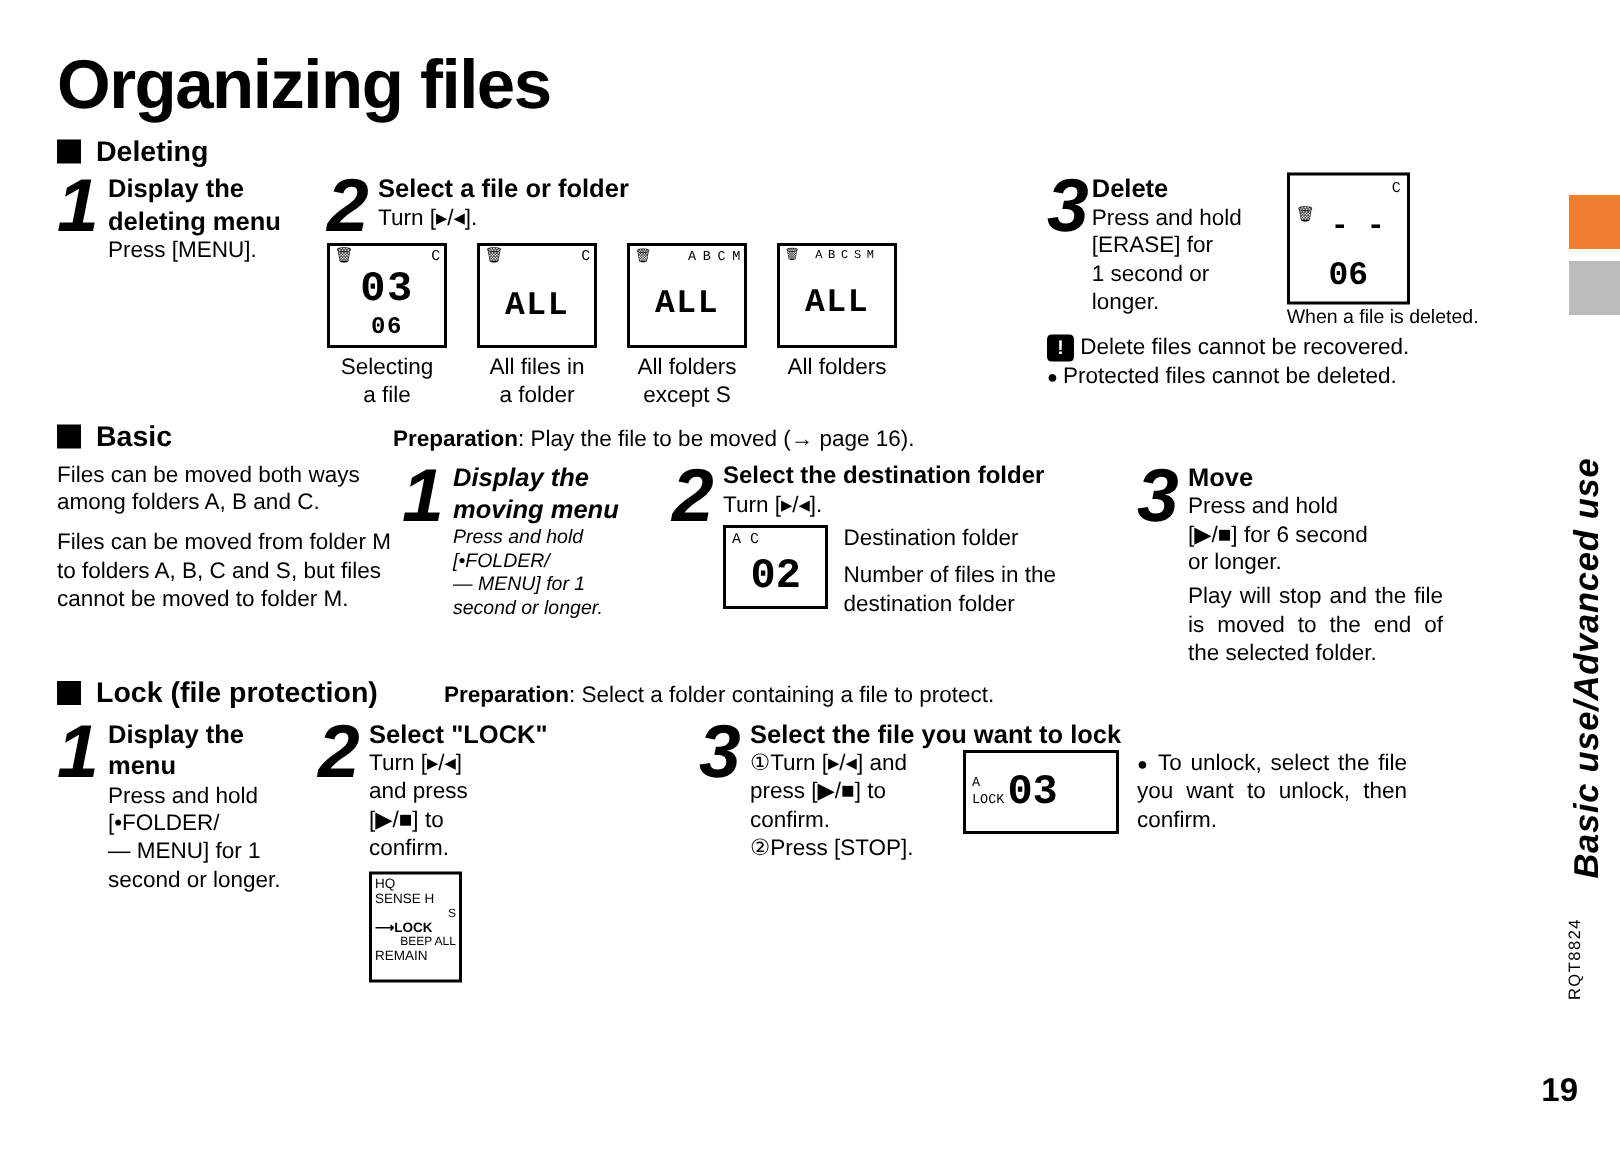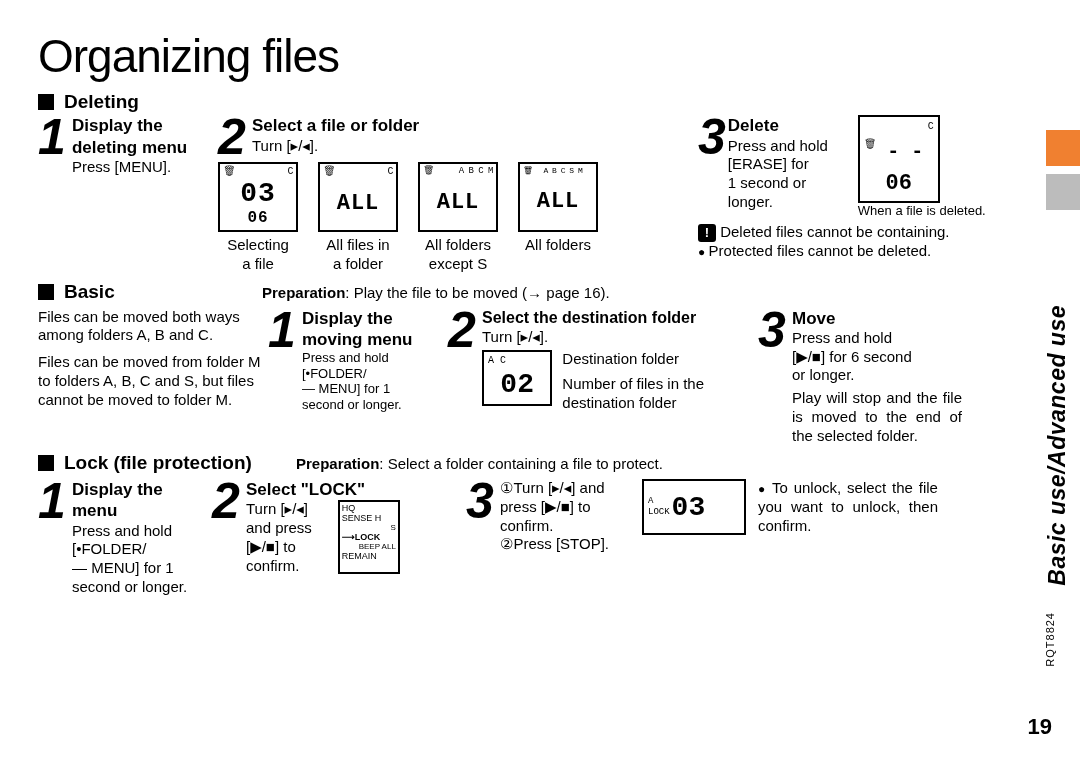--- a/index.html
+++ b/index.html
@@ -16,21 +16,21 @@
     position: relative;
   }
   .page {
     position: relative;
     padding: 28px 40px 20px 38px;
     box-sizing: border-box;
     width: 1040px;
   }
   h1 {
     font-size: 46px;
-    font-weight: 400;
+    font-weight: 700;
     margin: 0 0 4px 0;
     letter-spacing: -1px;
   }
   .section-head {
     display: flex;
     align-items: baseline;
     gap: 10px;
     margin-top: 4px;
   }
   .black-square {
@@ -307,21 +307,21 @@
                   <span>🗑</span>
                   <span style="font-size:20px;font-weight:700;">- -</span>
                   <span></span>
                 </span>
               <span style="font-size:22px;font-weight:700;">06</span>
             </div>
             <div class="small" style="text-align:right;">When a file is deleted.</div>
           </div>
         </div>
         <div style="margin-top:4px;">
-          <div><span class="notice-icon">!</span> <span>Deleted files cannot be containing.</span></div>
+          <div><span class="notice-icon">!</span> <span>Delete files cannot be recovered.</span></div>
           <div class="dot">Protected files cannot be deleted.</div>
         </div>
       </div>
     </div>
   </div>
 
   <div style="margin-top:6px;">
     <div class="row" style="align-items:baseline;gap:10px;">
       <span class="black-square"></span>
       <span class="bold" style="font-size:19px;width:188px;">Basic</span>
@@ -330,21 +330,21 @@
       </span>
     </div>
 
     <div class="row" style="margin-top:4px;">
       <div style="width:230px;">
         <div>Files can be moved both ways among folders A, B and C.</div>
         <div style="margin-top:8px;">Files can be moved from folder M to folders A, B, C and S, but files cannot be moved to folder M.</div>
       </div>
       <div style="width:180px;">
         <span class="bignum">1</span>
-        <span class="step-block" style="width:120px;">
+        <span class="step-block" style="width:120px;font-style:italic;">
           <div class="step-title">Display the moving menu</div>
           <div class="small">
             <span>Press and hold</span><br>
             <span>[•FOLDER/</span><br>
             <span>— MENU] for 1</span><br>
             <span>second or longer.</span>
           </div>
         </span>
       </div>
       <div style="width:310px;">
@@ -398,41 +398,42 @@
             <span>[•FOLDER/</span><br>
             <span>— MENU] for 1</span><br>
             <span>second or longer.</span>
           </div>
         </span>
       </div>
       <div style="width:254px;">
         <span class="bignum">2</span>
         <span class="step-block" style="width:200px;">
           <div class="step-title">Select "LOCK"</div>
-          <div class="row" style="gap:26px;">
+          <div class="row" style="gap:6px;flex-direction:column;">
             <div>
               <span>Turn [▸/◂]</span><br>
               <span>and press</span><br>
               <span>[▶/■] to</span><br>
               <span>confirm.</span>
             </div>
             <div class="lcd-small">
               <div>HQ</div>
               <div>SENSE H</div>
               <div style="text-align:right;font-size:8px;">S</div>
               <div style="font-weight:700;">⟶<span>LOCK</span></div>
               <div style="font-size:8px;text-align:right">BEEP  ALL</div>
               <div>REMAIN</div>
             </div>
           </div>
         </span>
       </div>
       <div style="width:520px;">
         <span class="bignum">3</span>
         <span class="step-block" style="width:470px;">
+          <div class="step-title">Select the file you want to lock</div>
           <div class="row" style="gap:12px;">
             <div style="width:130px;">
               <span>①Turn [▸/◂] and</span><br>
               <span>press [▶/■] to</span><br>
               <span>confirm.</span><br>
               <span>②Press [STOP].</span>
             </div>
             <div class="lock-lcd">
               <div style="display:flex;flex-direction:column;font-size:9px;margin-right:2px;">
                 <span>A</span>

